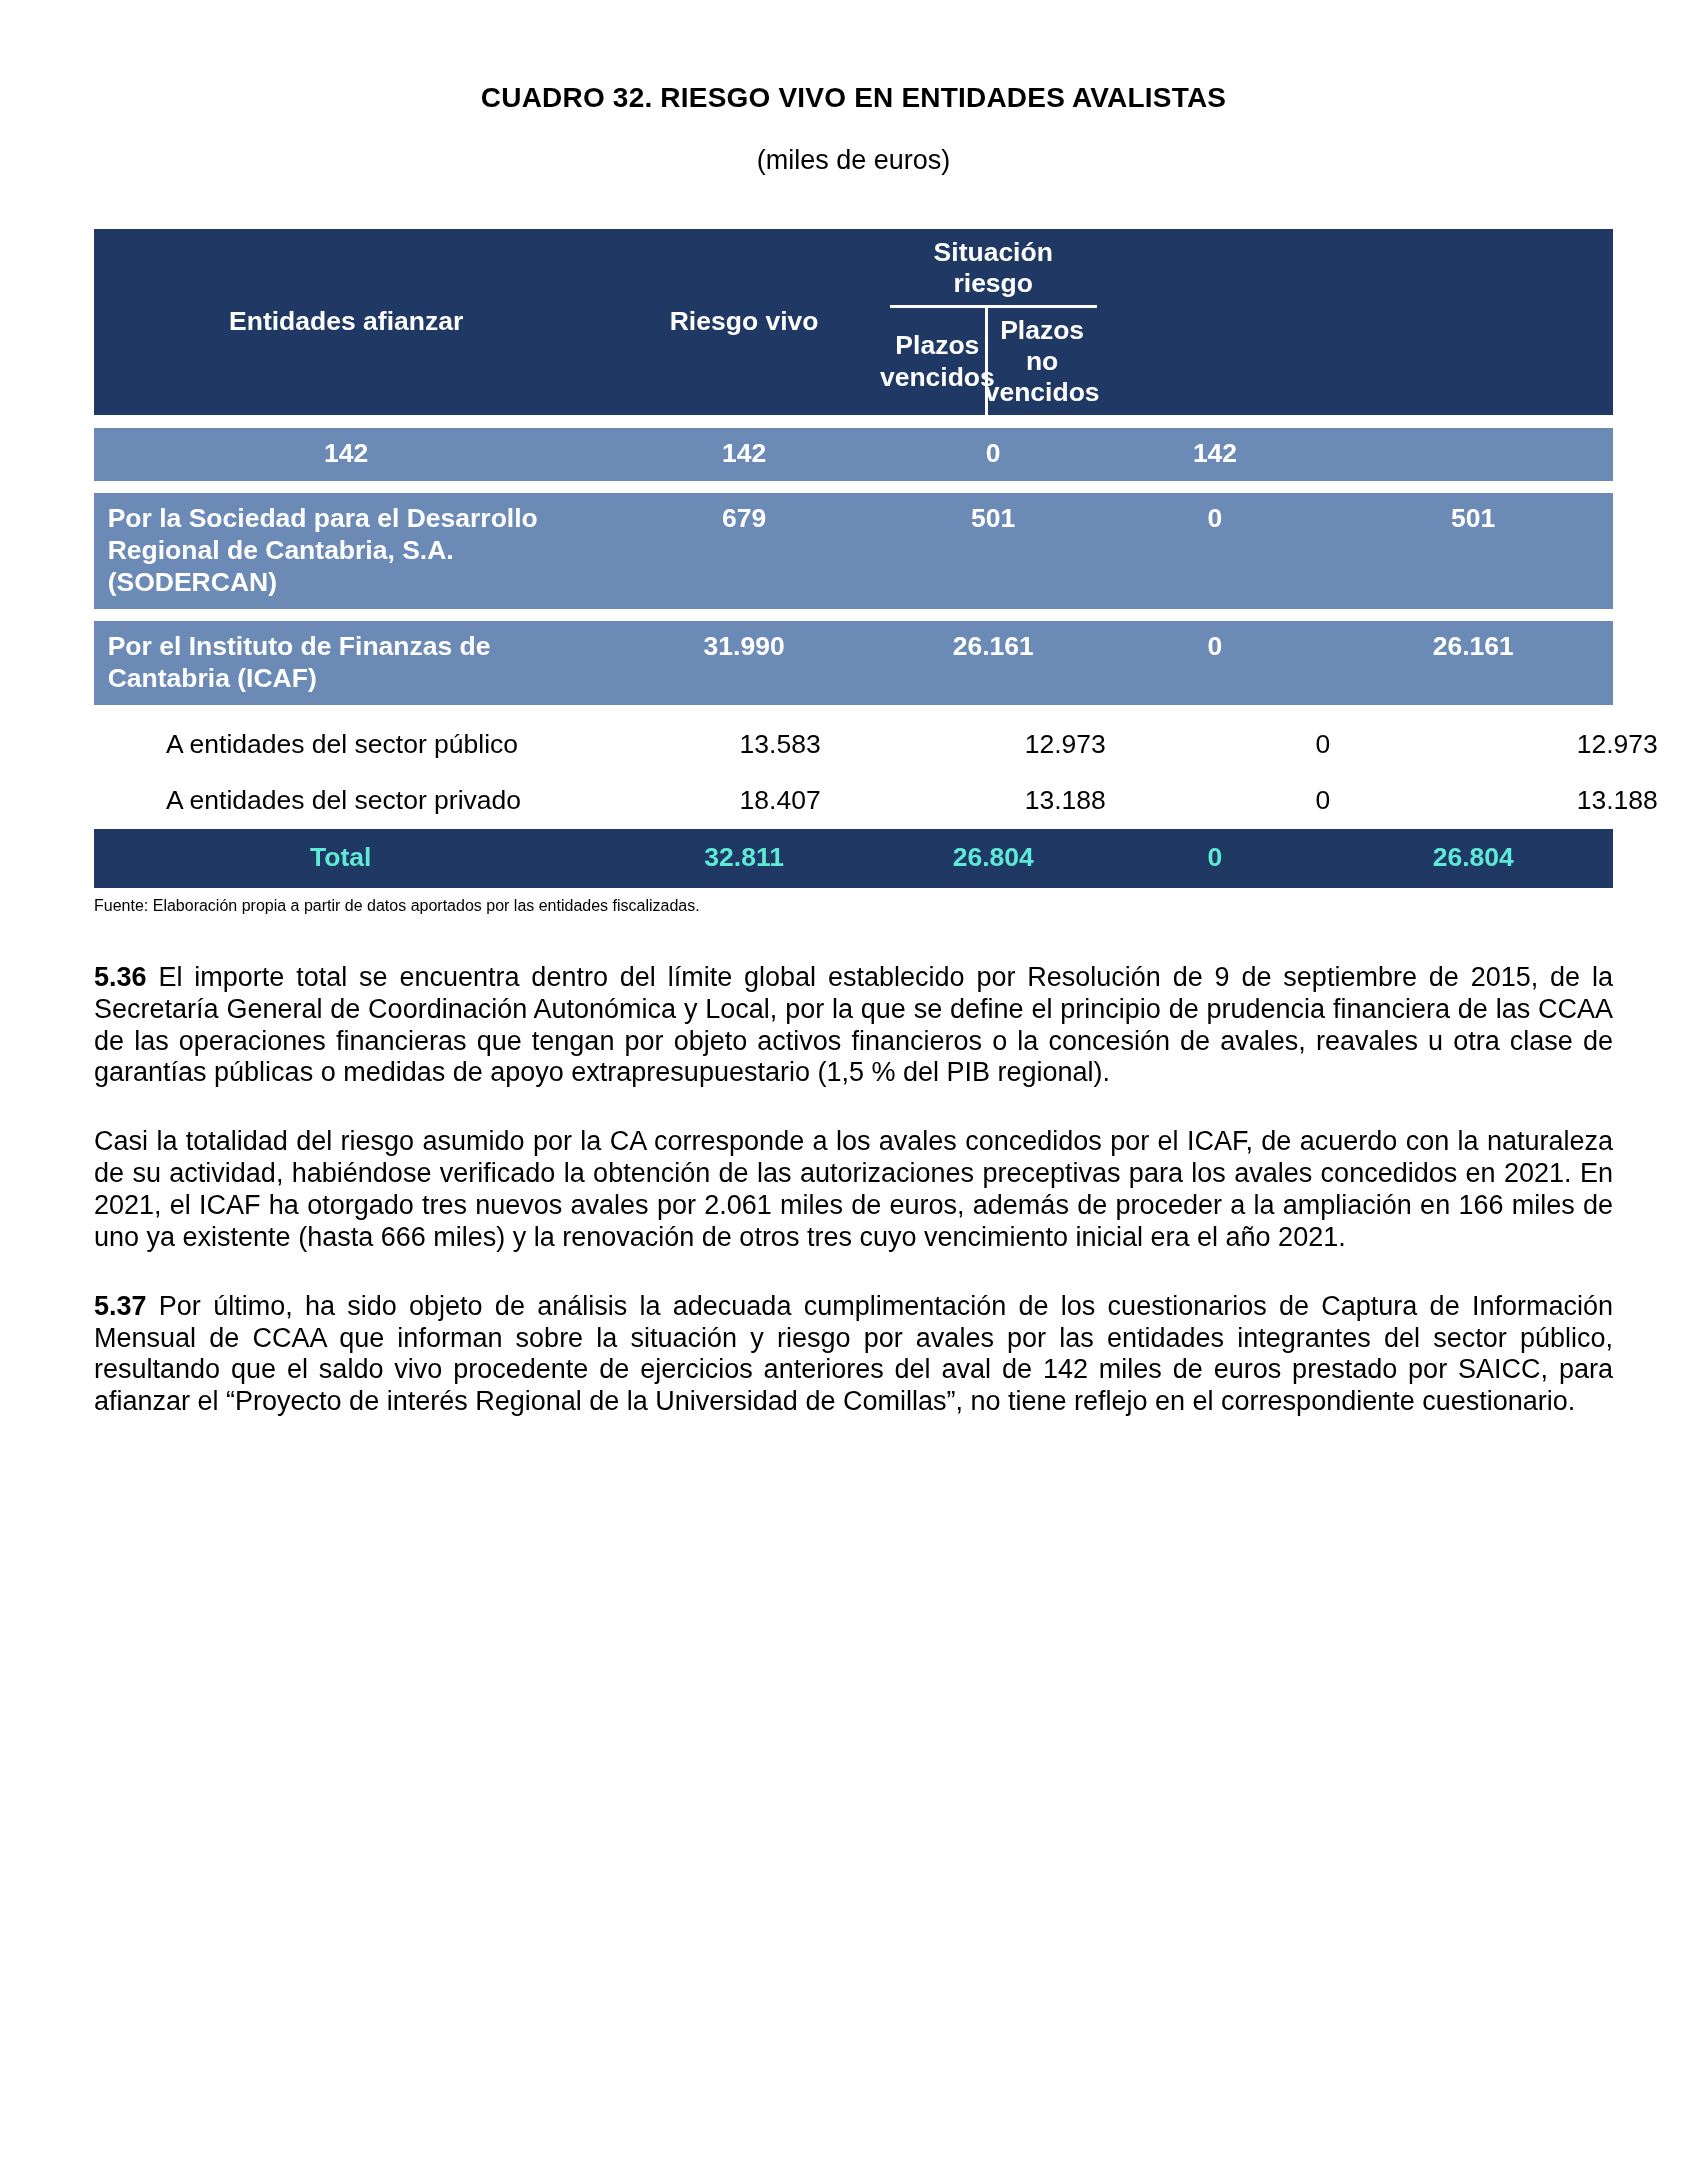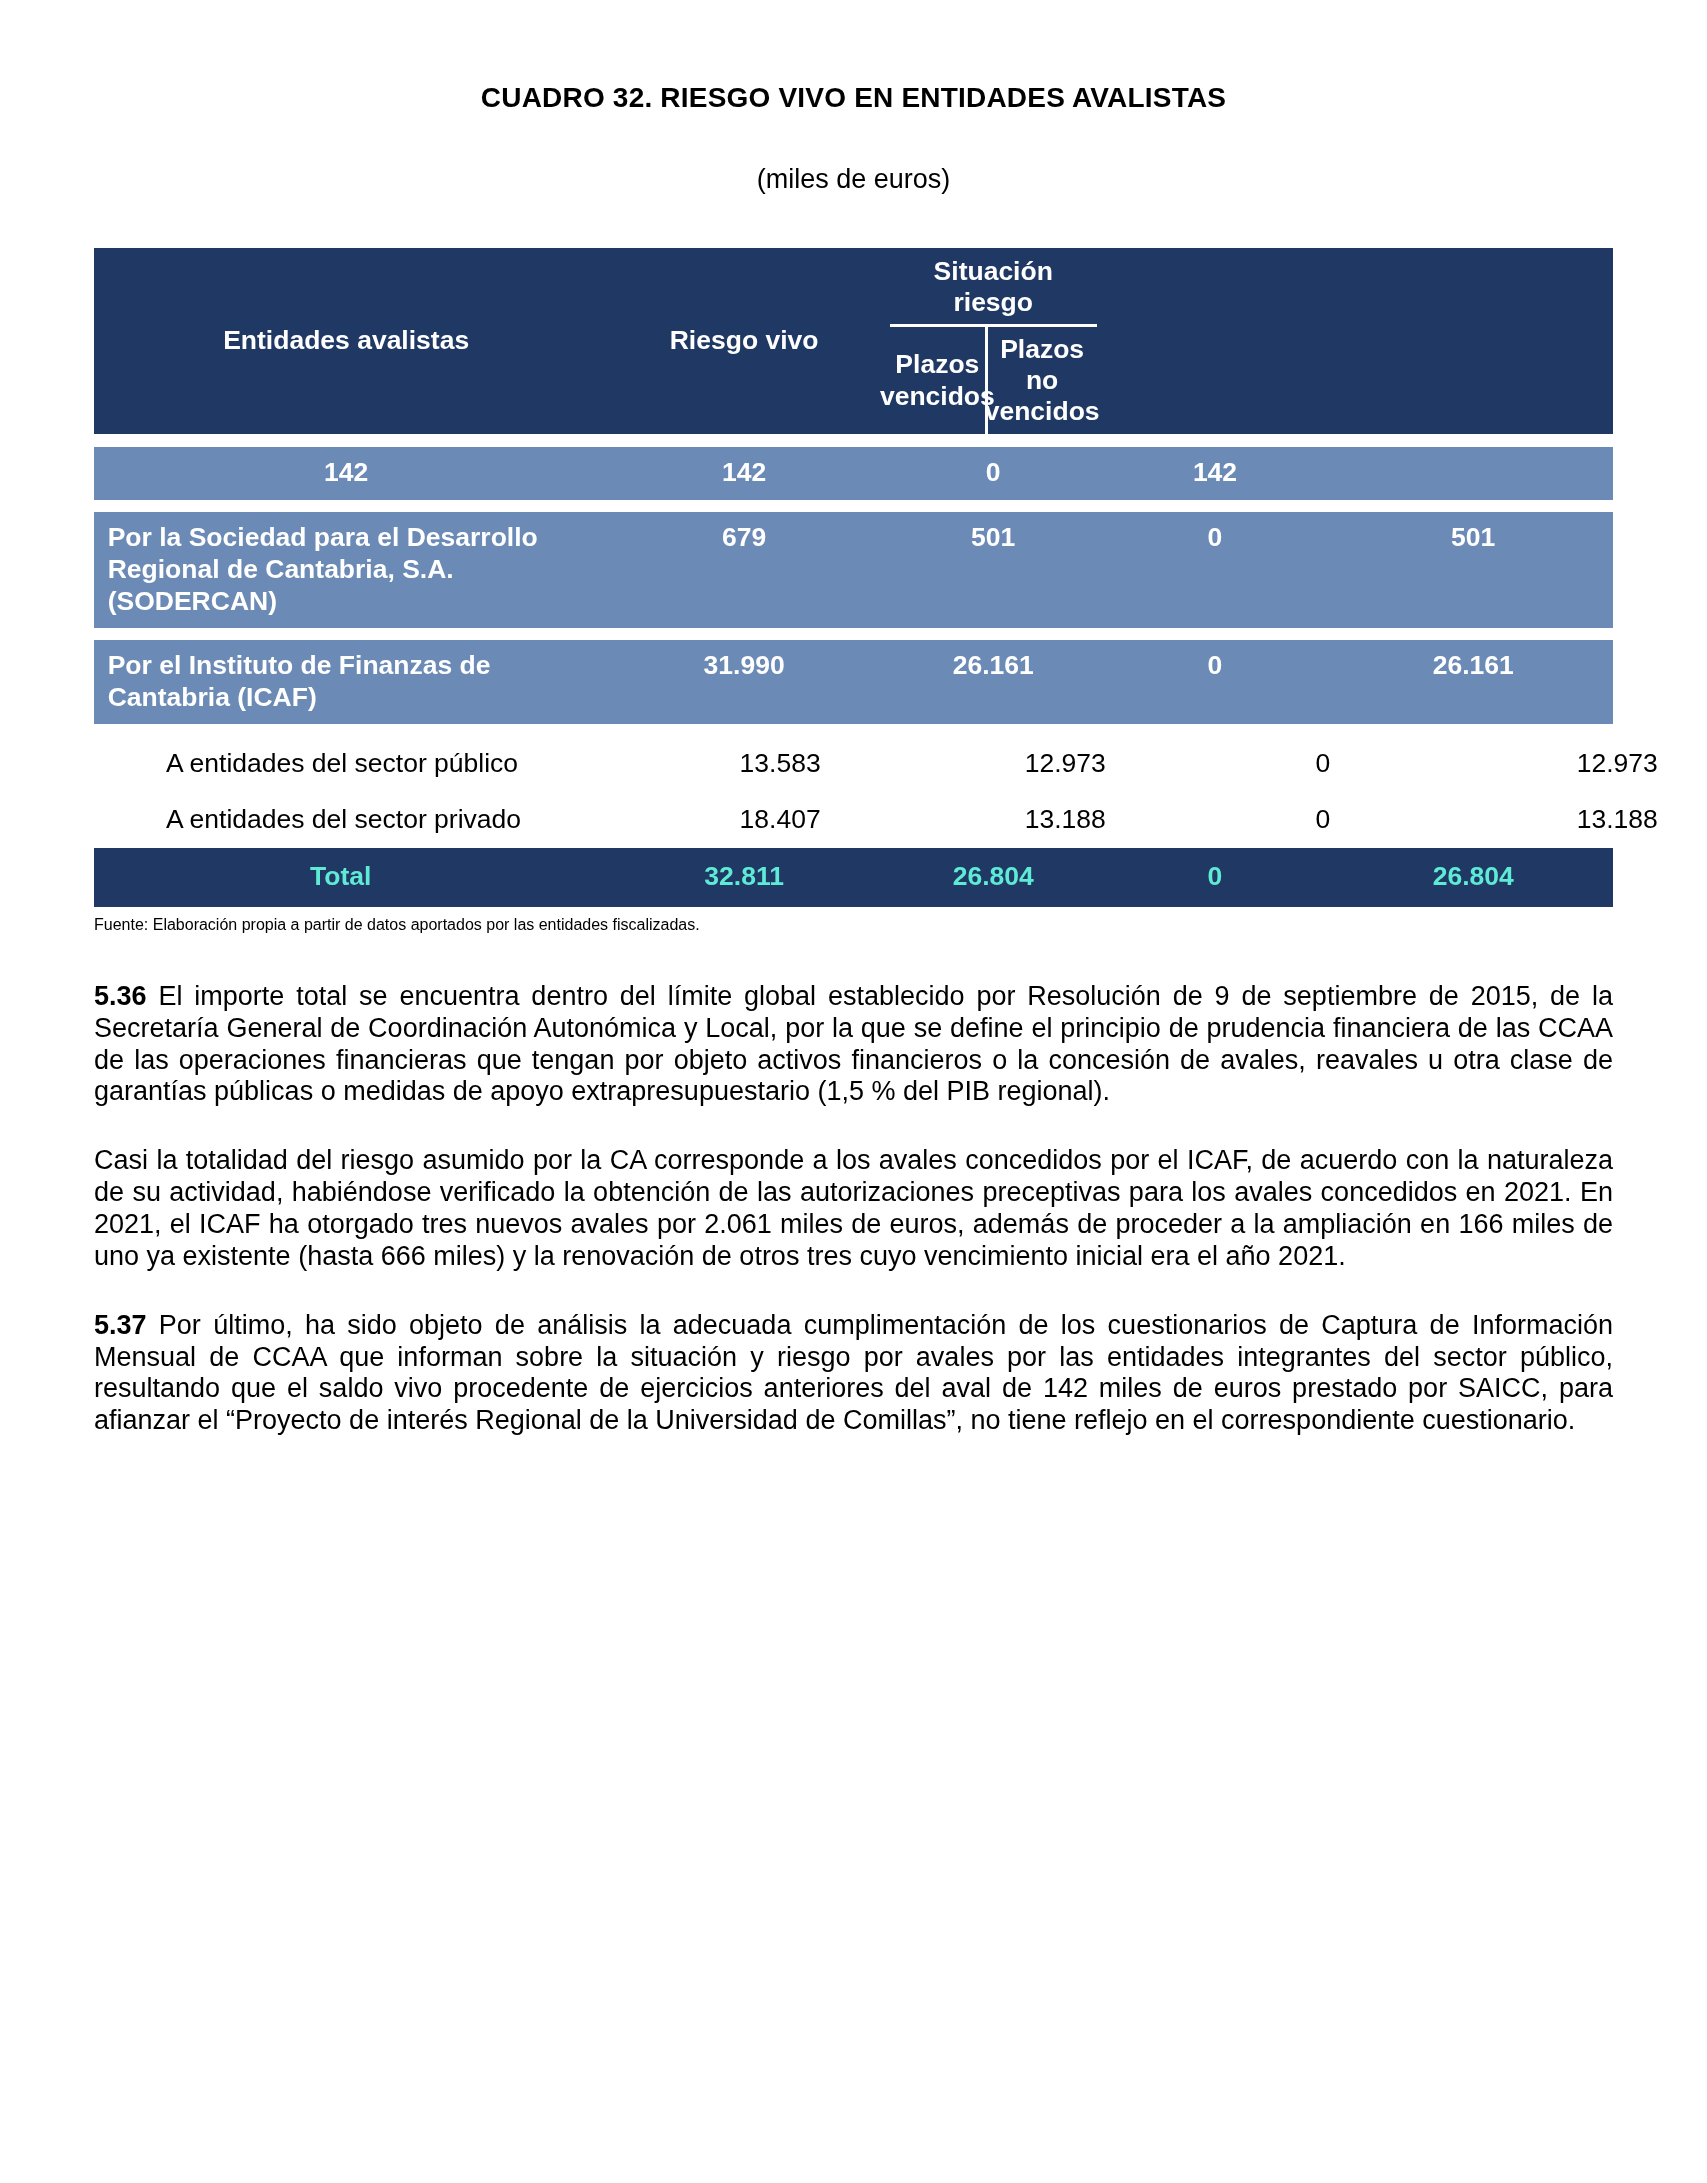--- a/index.html
+++ b/index.html
@@ -17,21 +17,21 @@
   }
   .doc-title {
     text-align: center;
     font-weight: bold;
     font-size: 28px;
     letter-spacing: 0.2px;
   }
   .doc-subtitle {
     text-align: center;
     font-size: 27px;
-    margin-top: 50px;
+    margin-top: 31px;
   }
 
   
   .riesgo-table {
     margin-top: 53px;
     width: 100%;
     font-size: 26.5px;
   }
   .grid5 {
     display: grid;
@@ -123,21 +123,21 @@
 <body>
 
 <div class="page">
 
   <h1 class="doc-title">CUADRO 32. RIESGO VIVO EN ENTIDADES AVALISTAS</h1>
   <div class="doc-subtitle">(miles de euros)</div>
 
   <div class="riesgo-table">
 
     <div class="thead">
-      <div class="th">Entidades avalistas</div>
+      <div class="th">Entidades afianzar</div>
       <div class="th">Riesgo vivo</div>
       <div class="th-group">
         <div class="group-title">Situación riesgo</div>
         <div class="group-sub">
           <div class="th">Plazos vencidos</div>
           <div class="th">Plazos no vencidos</div>
         </div>
       </div>
     </div>
 

